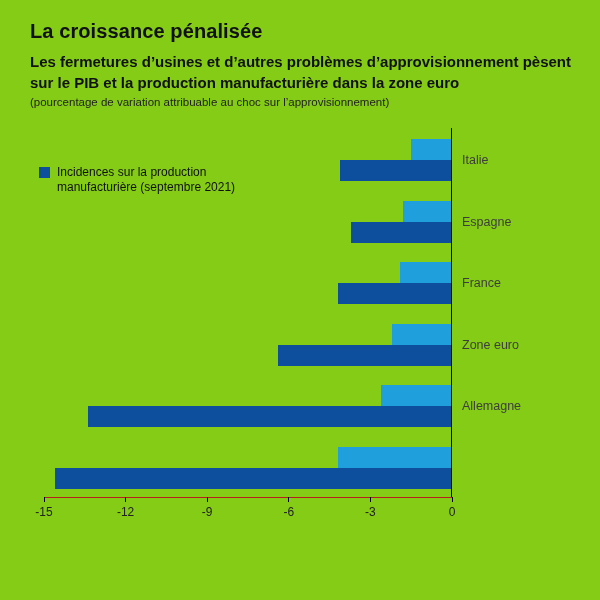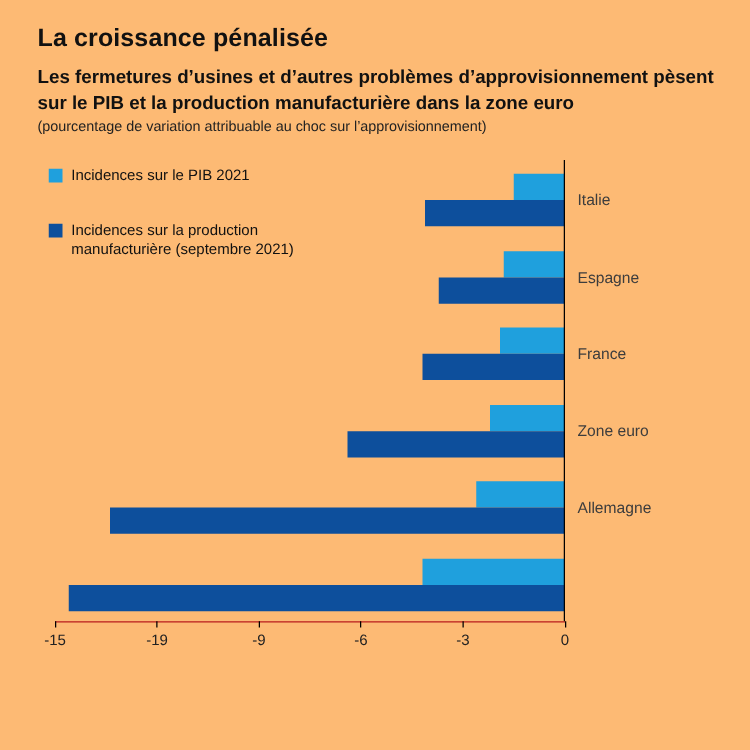--- a/index.html
+++ b/index.html
@@ -1,19 +1,19 @@
 <!DOCTYPE html>
 <html><head>
 <meta charset="utf-8">
 <style>
   html,body{margin:0;padding:0;background:#fff;}
   .page{
     position:relative;
     width:600px;height:600px;
-    background:#fdba74;
+    background:#84cc16;
     font-family:"Liberation Sans", sans-serif;
     overflow:hidden;
   }
   .title{
     position:absolute;left:30px;top:20px;
     font-size:20px;font-weight:bold;color:#111;
     letter-spacing:.1px;
   }
   .subtitle{
     position:absolute;left:30px;top:51px;width:552px;
@@ -69,25 +69,21 @@
 
 <div class="page">
 
   <div class="title">La croissance pénalisée</div>
 
   <div class="subtitle">Les fermetures d’usines et d’autres problèmes d’approvisionnement pèsent sur le PIB et la production manufacturière dans la zone euro</div>
 
   <div class="note">(pourcentage de variation attribuable au choc sur l’approvisionnement)</div>
 
   <div class="legend">
-      <div class="legend-item" style="display: flex;">
-        <span class="swatch" style="background: rgb(31, 160, 221);"></span>
-        <span class="legend-label">Incidences sur le PIB 2021</span>
-      </div>
-      <div class="legend-item" style="display: flex;">
+      <div class="legend-item" style="display: flex; margin-top: 32px;">
         <span class="swatch" style="background: rgb(13, 79, 156);"></span>
         <span class="legend-label">Incidences sur la production manufacturière (septembre 2021)</span>
       </div>
     </div>
 
   <div class="plot">
     <div class="zero-line"></div>
   <div class="bar" style="top: 11.3px; height: 21px; width: 40.8px; background: rgb(31, 160, 221);"></div>
       <div class="bar" style="top: 32.3px; height: 21px; width: 111.52px; background: rgb(13, 79, 156);"></div>
       <div class="cat-label" style="top: 32.3px;">Italie</div>
@@ -101,21 +97,21 @@
       <div class="bar" style="top: 216.8px; height: 21px; width: 174.08px; background: rgb(13, 79, 156);"></div>
       <div class="cat-label" style="top: 216.8px;">Zone euro</div>
       <div class="bar" style="top: 257.3px; height: 21px; width: 70.72px; background: rgb(31, 160, 221);"></div>
       <div class="bar" style="top: 278.3px; height: 21px; width: 364.48px; background: rgb(13, 79, 156);"></div>
       <div class="cat-label" style="top: 278.3px;">Allemagne</div>
       <div class="bar" style="top: 318.8px; height: 21px; width: 114.24px; background: rgb(31, 160, 221);"></div>
       <div class="bar" style="top: 339.8px; height: 21px; width: 397.12px; background: rgb(13, 79, 156);"></div>
       <div class="tick" style="left: -0.5px;"></div>
       <div class="tick-label" style="left: -15px;">-15</div>
       <div class="tick" style="left: 81.1px;"></div>
-      <div class="tick-label" style="left: 66.6px;">-19</div>
+      <div class="tick-label" style="left: 66.6px;">-12</div>
       <div class="tick" style="left: 162.7px;"></div>
       <div class="tick-label" style="left: 148.2px;">-9</div>
       <div class="tick" style="left: 244.3px;"></div>
       <div class="tick-label" style="left: 229.8px;">-6</div>
       <div class="tick" style="left: 325.9px;"></div>
       <div class="tick-label" style="left: 311.4px;">-3</div>
       <div class="tick" style="left: 407.5px;"></div>
       <div class="tick-label" style="left: 393px;">0</div>
     </div>
 

